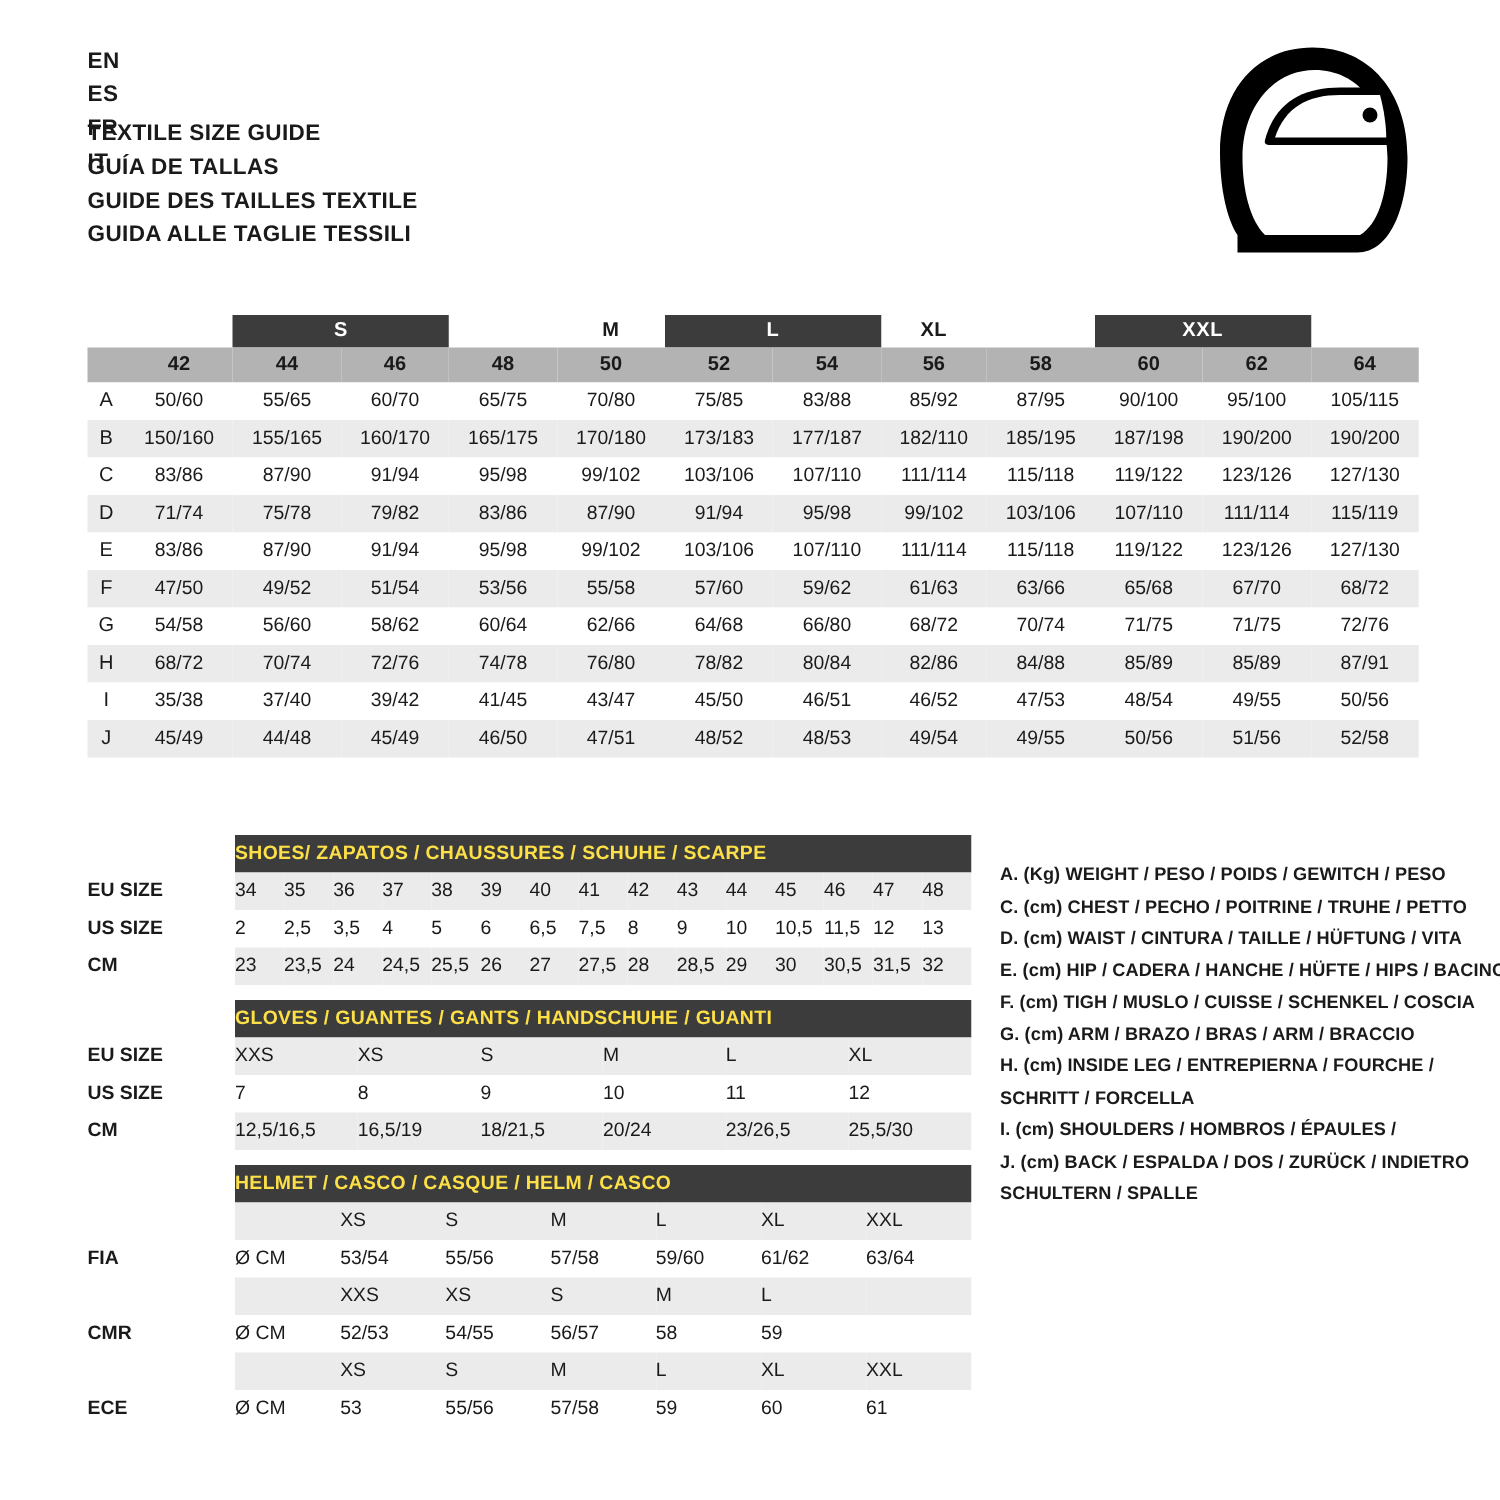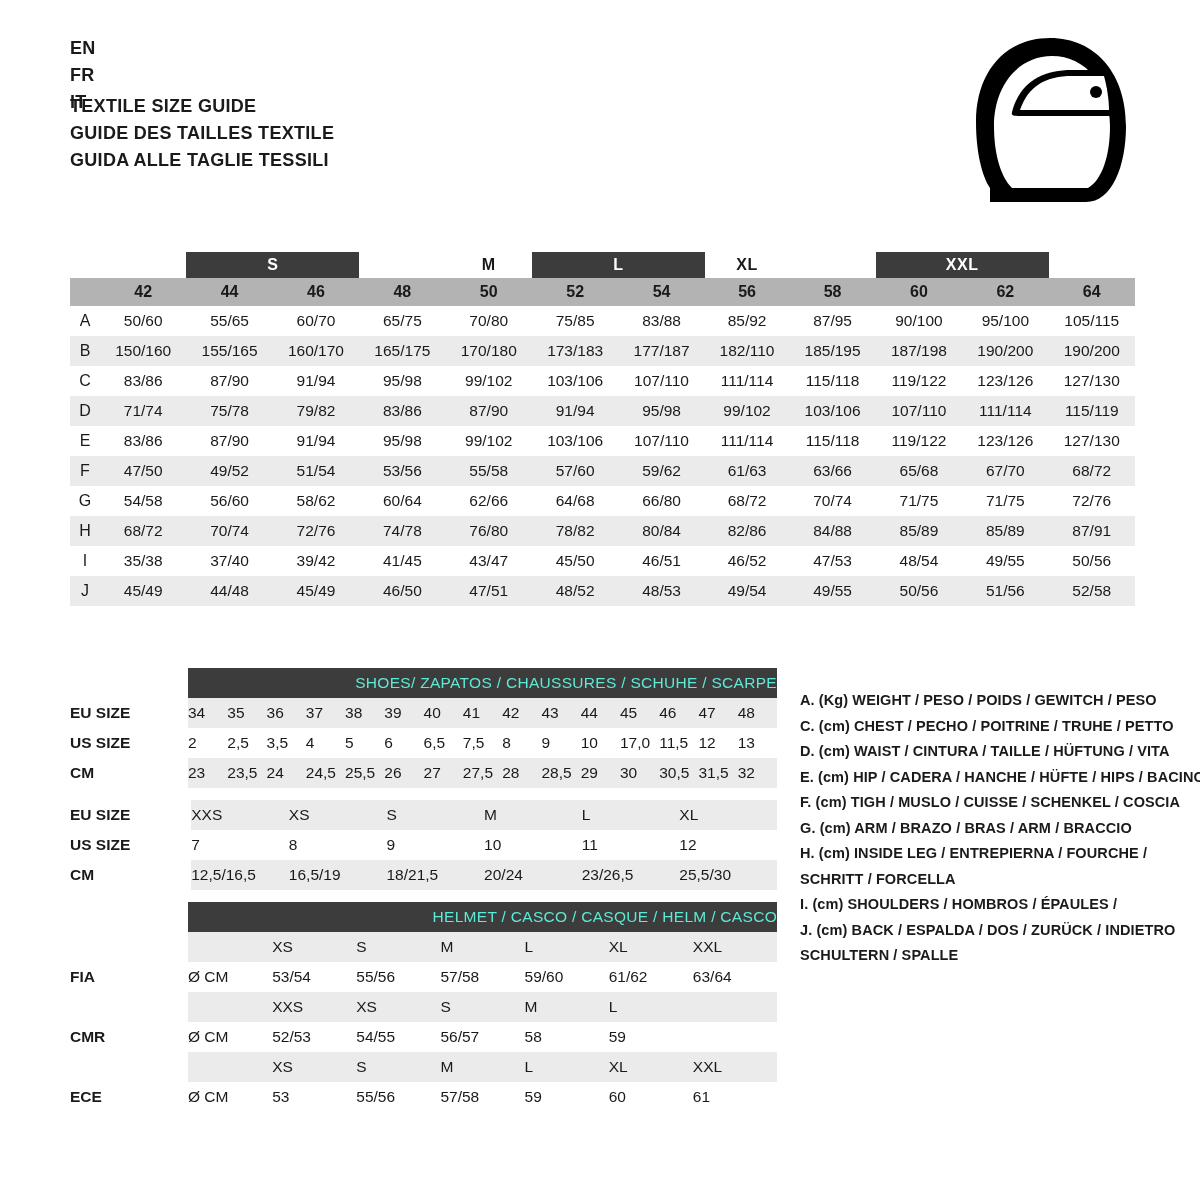--- a/index.html
+++ b/index.html
@@ -105,27 +105,27 @@
     top: 668px;
     width: 1065px;
   }
   .sub-table {
     border-collapse: collapse;
     font-size: 15.5px;
     table-layout: fixed;
   }
   .sub-head td {
     background: #3c3c3c;
-    color: #5eead4;
-    font-weight: normal;
+    color: #fde047;
+    font-weight: bold;
     font-size: 16px;
     height: 26px;
     padding-left: 10px;
     letter-spacing: 0.3px;
-    text-align: right;
+    text-align: left;
   }
   .sub-table td {
     height: 30px;
     padding: 0;
     font-size: 15.5px;
   }
   .lbl {
     width: 118px;
     font-weight: bold;
     padding-left: 2px;
@@ -157,20 +157,24 @@
 </style>
 </head>
 <body>
 
 <div class="page">
 
   <div class="title-block">
     <div class="title-row">
       <span class="title-lang">EN</span>
       <span class="title-text">TEXTILE SIZE GUIDE</span>
+    </div>
+    <div class="title-row">
+      <span class="title-lang">ES</span>
+      <span class="title-text">GUÍA DE TALLAS</span>
     </div>
     <div class="title-row">
       <span class="title-lang">FR</span>
       <span class="title-text">GUIDE DES TAILLES TEXTILE</span>
     </div>
     <div class="title-row">
       <span class="title-lang">IT</span>
       <span class="title-text">GUIDA ALLE TAGLIE TESSILI</span>
     </div>
   </div>
@@ -403,21 +407,21 @@
         <td class="shoes-col">2,5</td>
         <td class="shoes-col">3,5</td>
         <td class="shoes-col">4</td>
         <td class="shoes-col">5</td>
         <td class="shoes-col">6</td>
         <td class="shoes-col">6,5</td>
         <td class="shoes-col">7,5</td>
         <td class="shoes-col">8</td>
         <td class="shoes-col">9</td>
         <td class="shoes-col">10</td>
-        <td class="shoes-col">17,0</td>
+        <td class="shoes-col">10,5</td>
         <td class="shoes-col">11,5</td>
         <td class="shoes-col">12</td>
         <td class="shoes-col">13</td>
       </tr>
       <tr class="zebra-a">
         <td class="lbl">CM</td>
         <td class="shoes-col">23</td>
         <td class="shoes-col">23,5</td>
         <td class="shoes-col">24</td>
         <td class="shoes-col">24,5</td>
@@ -433,20 +437,24 @@
         <td class="shoes-col">31,5</td>
         <td class="shoes-col">32</td>
       </tr>
     </tbody>
       </table>
 
     <div style="height:12px;"></div>
 
     <table class="sub-table" style="width:707px;">
       <tbody>
+          <tr class="sub-head">
+        <td style="background:#ffffff;" class="lbl"></td>
+        <td colspan="6">GLOVES / GUANTES / GANTS / HANDSCHUHE / GUANTI</td>
+      </tr>
       <tr class="zebra-a">
         <td class="lbl">EU SIZE</td>
         <td class="gl-col">XXS</td>
         <td class="gl-col">XS</td>
         <td class="gl-col">S</td>
         <td class="gl-col">M</td>
         <td class="gl-col">L</td>
         <td class="gl-col">XL</td>
       </tr>
       <tr class="zebra-b">

